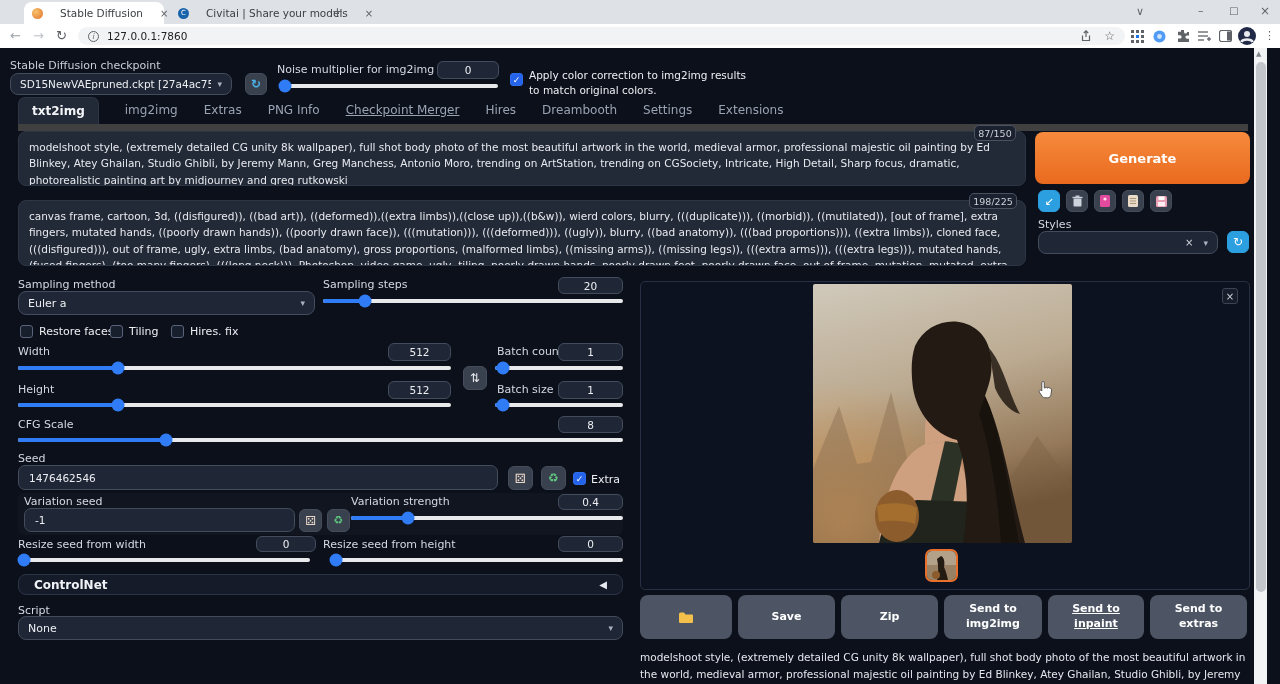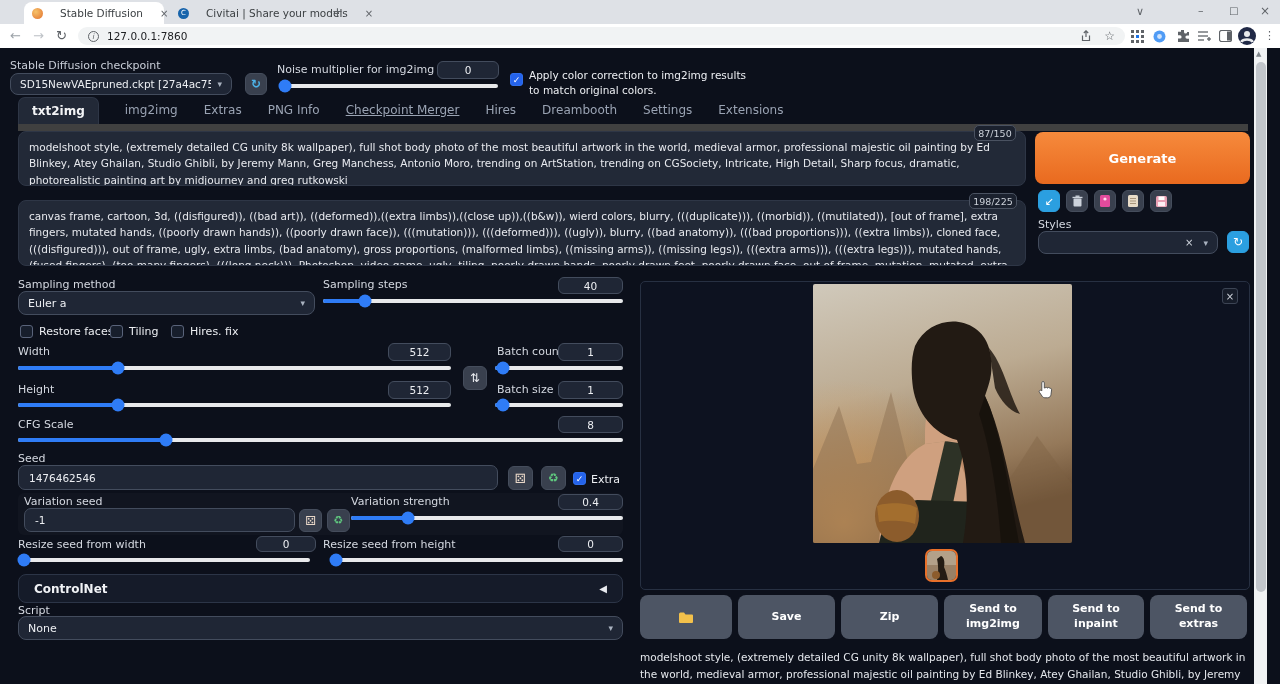--- a/index.html
+++ b/index.html
@@ -206,21 +206,21 @@
     <div class="abs toolbtn" style="left:1227px;top:183px;width:22px;height:22px;background:#2b9fe0;border-color:#2b9fe0;color:#fff;font-size:12px;">
         <span>↻</span>
       </div>
 
     <span class="abs lbl" style="left:18px;top:230px;">Sampling method</span>
     <div class="abs dd" style="left:18px;top:243px;width:297px;height:24px;">
       <span>Euler a</span>
       <span class="caret">▾</span>
     </div>
     <span class="abs lbl" style="left:323px;top:230px;">Sampling steps</span>
-    <div class="abs numbox" style="left:558px;top:229px;width:65px;height:17px;">40</div>
+    <div class="abs numbox" style="left:558px;top:229px;width:65px;height:17px;">20</div>
     <div class="abs slider" style="left:323px;top:251px;width:300px;">
         <div class="fill" style="width:14%;"></div>
         <div class="knob" style="left:14%;"></div>
       </div>
 
     <div class="abs cb" style="left:20px;top:277px;"></div>
     <span class="abs lbl" style="left:39px;top:277px;color:#eceef2;">Restore faces</span>
     <div class="abs cb" style="left:110px;top:277px;"></div>
     <span class="abs lbl" style="left:129px;top:277px;color:#eceef2;">Tiling</span>
     <div class="abs cb" style="left:171px;top:277px;"></div>
@@ -299,21 +299,21 @@
     <div class="abs numbox" style="left:256px;top:488px;width:60px;height:16px;">0</div>
     <div class="abs slider" style="left:18px;top:510px;width:292px;">
         <div class="knob" style="left:2%;"></div>
       </div>
     <span class="abs lbl" style="left:323px;top:490px;">Resize seed from height</span>
     <div class="abs numbox" style="left:558px;top:488px;width:65px;height:16px;">0</div>
     <div class="abs slider" style="left:330px;top:510px;width:293px;">
         <div class="knob" style="left:2%;"></div>
       </div>
 
-    <div class="abs" style="left:18px;top:526px;width:605px;height:29px;background:#151b29;border:1px solid #2c3547;border-radius:8px;display:flex;align-items:center;padding:0 15px;">
+    <div class="abs" style="left:18px;top:526px;width:605px;height:21px;background:#151b29;border:1px solid #2c3547;border-radius:8px;display:flex;align-items:center;padding:0 15px;">
       <span style="font-size:12px;font-weight:bold;color:#f0f2f5;">ControlNet</span>
       <span style="margin-left:auto;color:#e8eaef;font-size:10px;">◀</span>
     </div>
     <span class="abs lbl" style="left:18px;top:556px;">Script</span>
     <div class="abs dd" style="left:18px;top:568px;width:605px;height:24px;">
       <span>None</span>
       <span class="caret">▾</span>
     </div>
 
     <div class="abs" style="left:640px;top:233px;width:610px;height:309px;background:#0d1220;border:1px solid #273042;border-radius:5px;"></div>
@@ -373,21 +373,21 @@
     </div>
     <div class="abs graybtn" style="left:841px;top:547px;width:97px;height:44px;">
         <span>Zip</span>
       </div>
     <div class="abs graybtn" style="left:738px;top:547px;width:97px;height:44px;">
         <span>Save</span>
       </div>
     <div class="abs graybtn" style="left:944px;top:547px;width:98px;height:44px;padding:0 14px;">
         <span>Send to img2img</span>
       </div>
-    <div class="abs graybtn" style="left:1048px;top:547px;width:96px;height:44px;padding:0 16px;">
+    <div class="abs graybtn" style="left:1048px;top:547px;width:96px;height:44px;padding:0 16px;text-decoration:underline;">
         <span>Send to inpaint</span>
       </div>
     <div class="abs graybtn" style="left:1150px;top:547px;width:97px;height:44px;padding:0 6px;">
         <span>Send to extras</span>
       </div>
 
     <div class="abs" style="left:640px;top:601px;width:607px;height:32px;font-size:10.5px;line-height:1.6;color:#e4e7ec;overflow:hidden;">modelshoot style, (extremely detailed CG unity 8k wallpaper), full shot body photo of the most beautiful artwork in the world, medieval armor, professional majestic oil painting by Ed Blinkey, Atey Ghailan, Studio Ghibli, by Jeremy Mann, Greg Manchess, Antonio Moro, trending on ArtStation, trending on</div>
   </div>
 </div>
 

